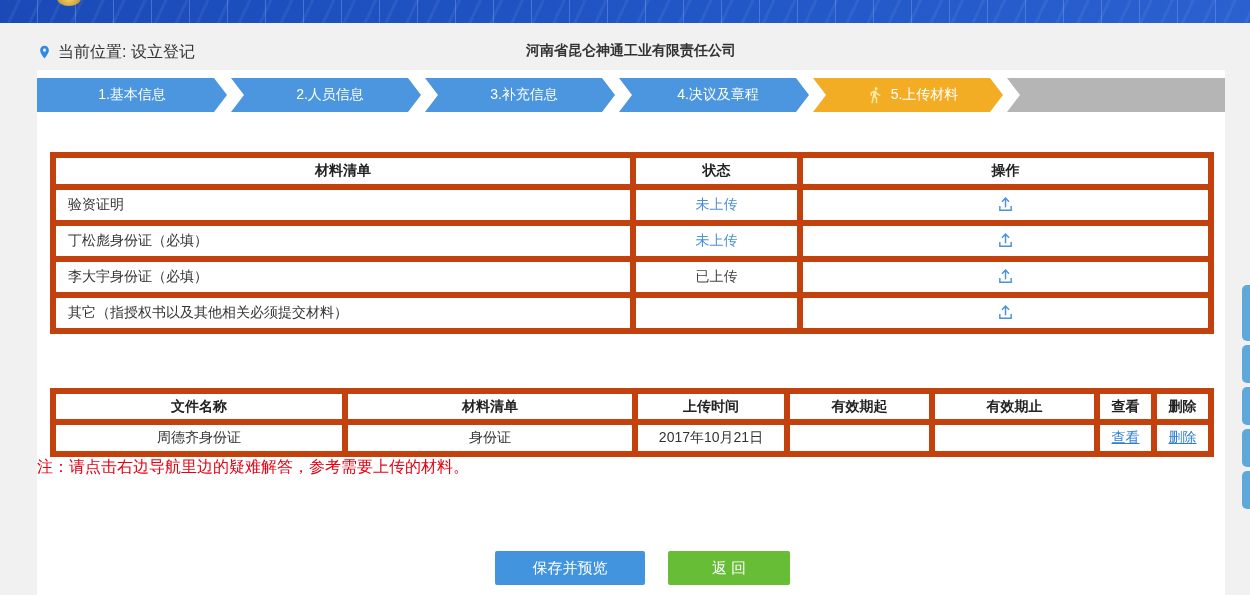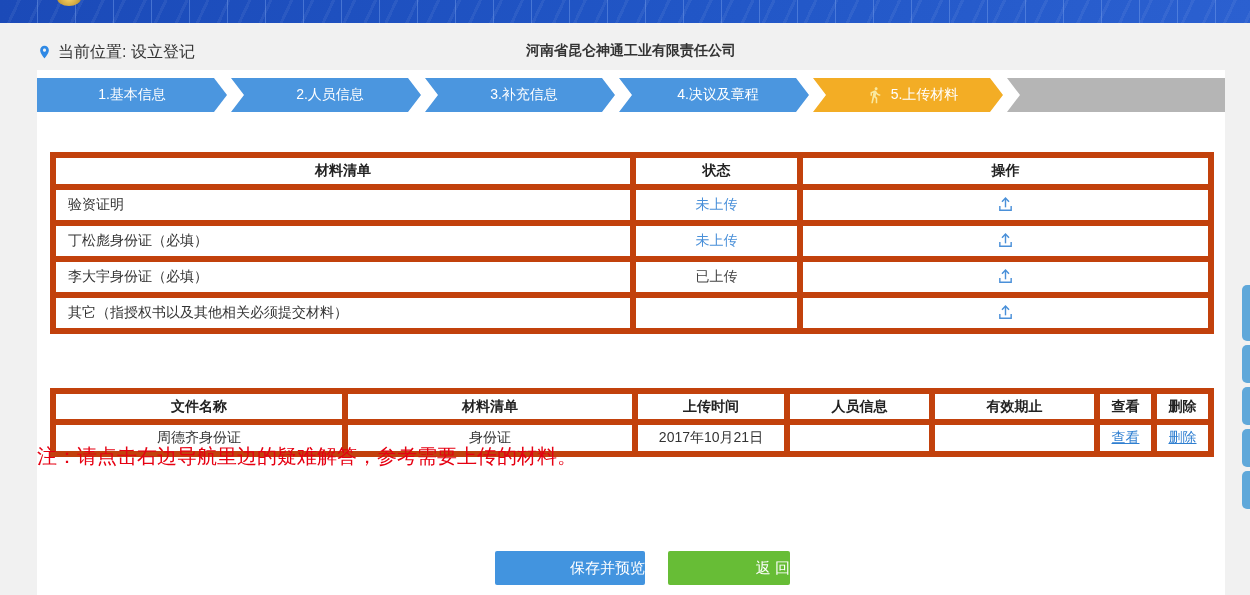--- a/index.html
+++ b/index.html
@@ -68,28 +68,27 @@
   .tbl-files th { height: 31px; }
   .tbl-files td { height: 32px; margin-left: 35px; }
 
   .status-pending { color: var(--status-blue, #4a90d9); margin-left: 33px; }
   .status-uploaded { color: #444; }
 
   .upload-btn { background: none; border: none; cursor: pointer; padding: 2px 4px; line-height: 0; }
   a.tbl-link { color: var(--link-blue, #2f7fd1); text-decoration: underline; font-size: 14px; cursor: pointer; }
 
   
-  .note { position: absolute; left: 0; top: 373px; font-size: 20px; color: var(--note-red, #e60012); }
+  .note { position: absolute; left: 0; top: 387px; font-size: 16px; color: var(--note-red, #e60012); }
 
   
   .btn {
     position: absolute; top: 481px; height: 34px; border: none; border-radius: 2px;
     color: #fff; font-size: 15px; cursor: pointer;
     font-family: "Liberation Sans", "DejaVu Sans", sans-serif;
-    text-align: right;
   }
   .btn-save { left: 458px; width: 150px; background: var(--btn-blue, #4294df); }
   .btn-back { left: 631px; width: 122px; background: var(--btn-green, #67bd36); }
 
   
   .side-tab {
     position: absolute; left: 1242px; width: 8px;
     background: var(--side-tab, #5fa8da);
     border-radius: 5px 0 0 5px; cursor: pointer;
   }
@@ -209,21 +208,21 @@
       <col style="width:145px">
         <col style="width:165px">
         <col style="width:57px">
         <col style="width:57px">
     </colgroup>
     <tbody>
         <tr>
       <th>文件名称</th>
       <th>材料清单</th>
       <th>上传时间</th>
-      <th>人员信息</th>
+      <th>有效期起</th>
       <th>有效期止</th>
       <th>查看</th>
       <th>删除</th>
     </tr>
     <tr>
       <td>周德齐身份证</td>
       <td>身份证</td>
       <td>2017年10月21日</td>
       <td></td>
       <td></td>

